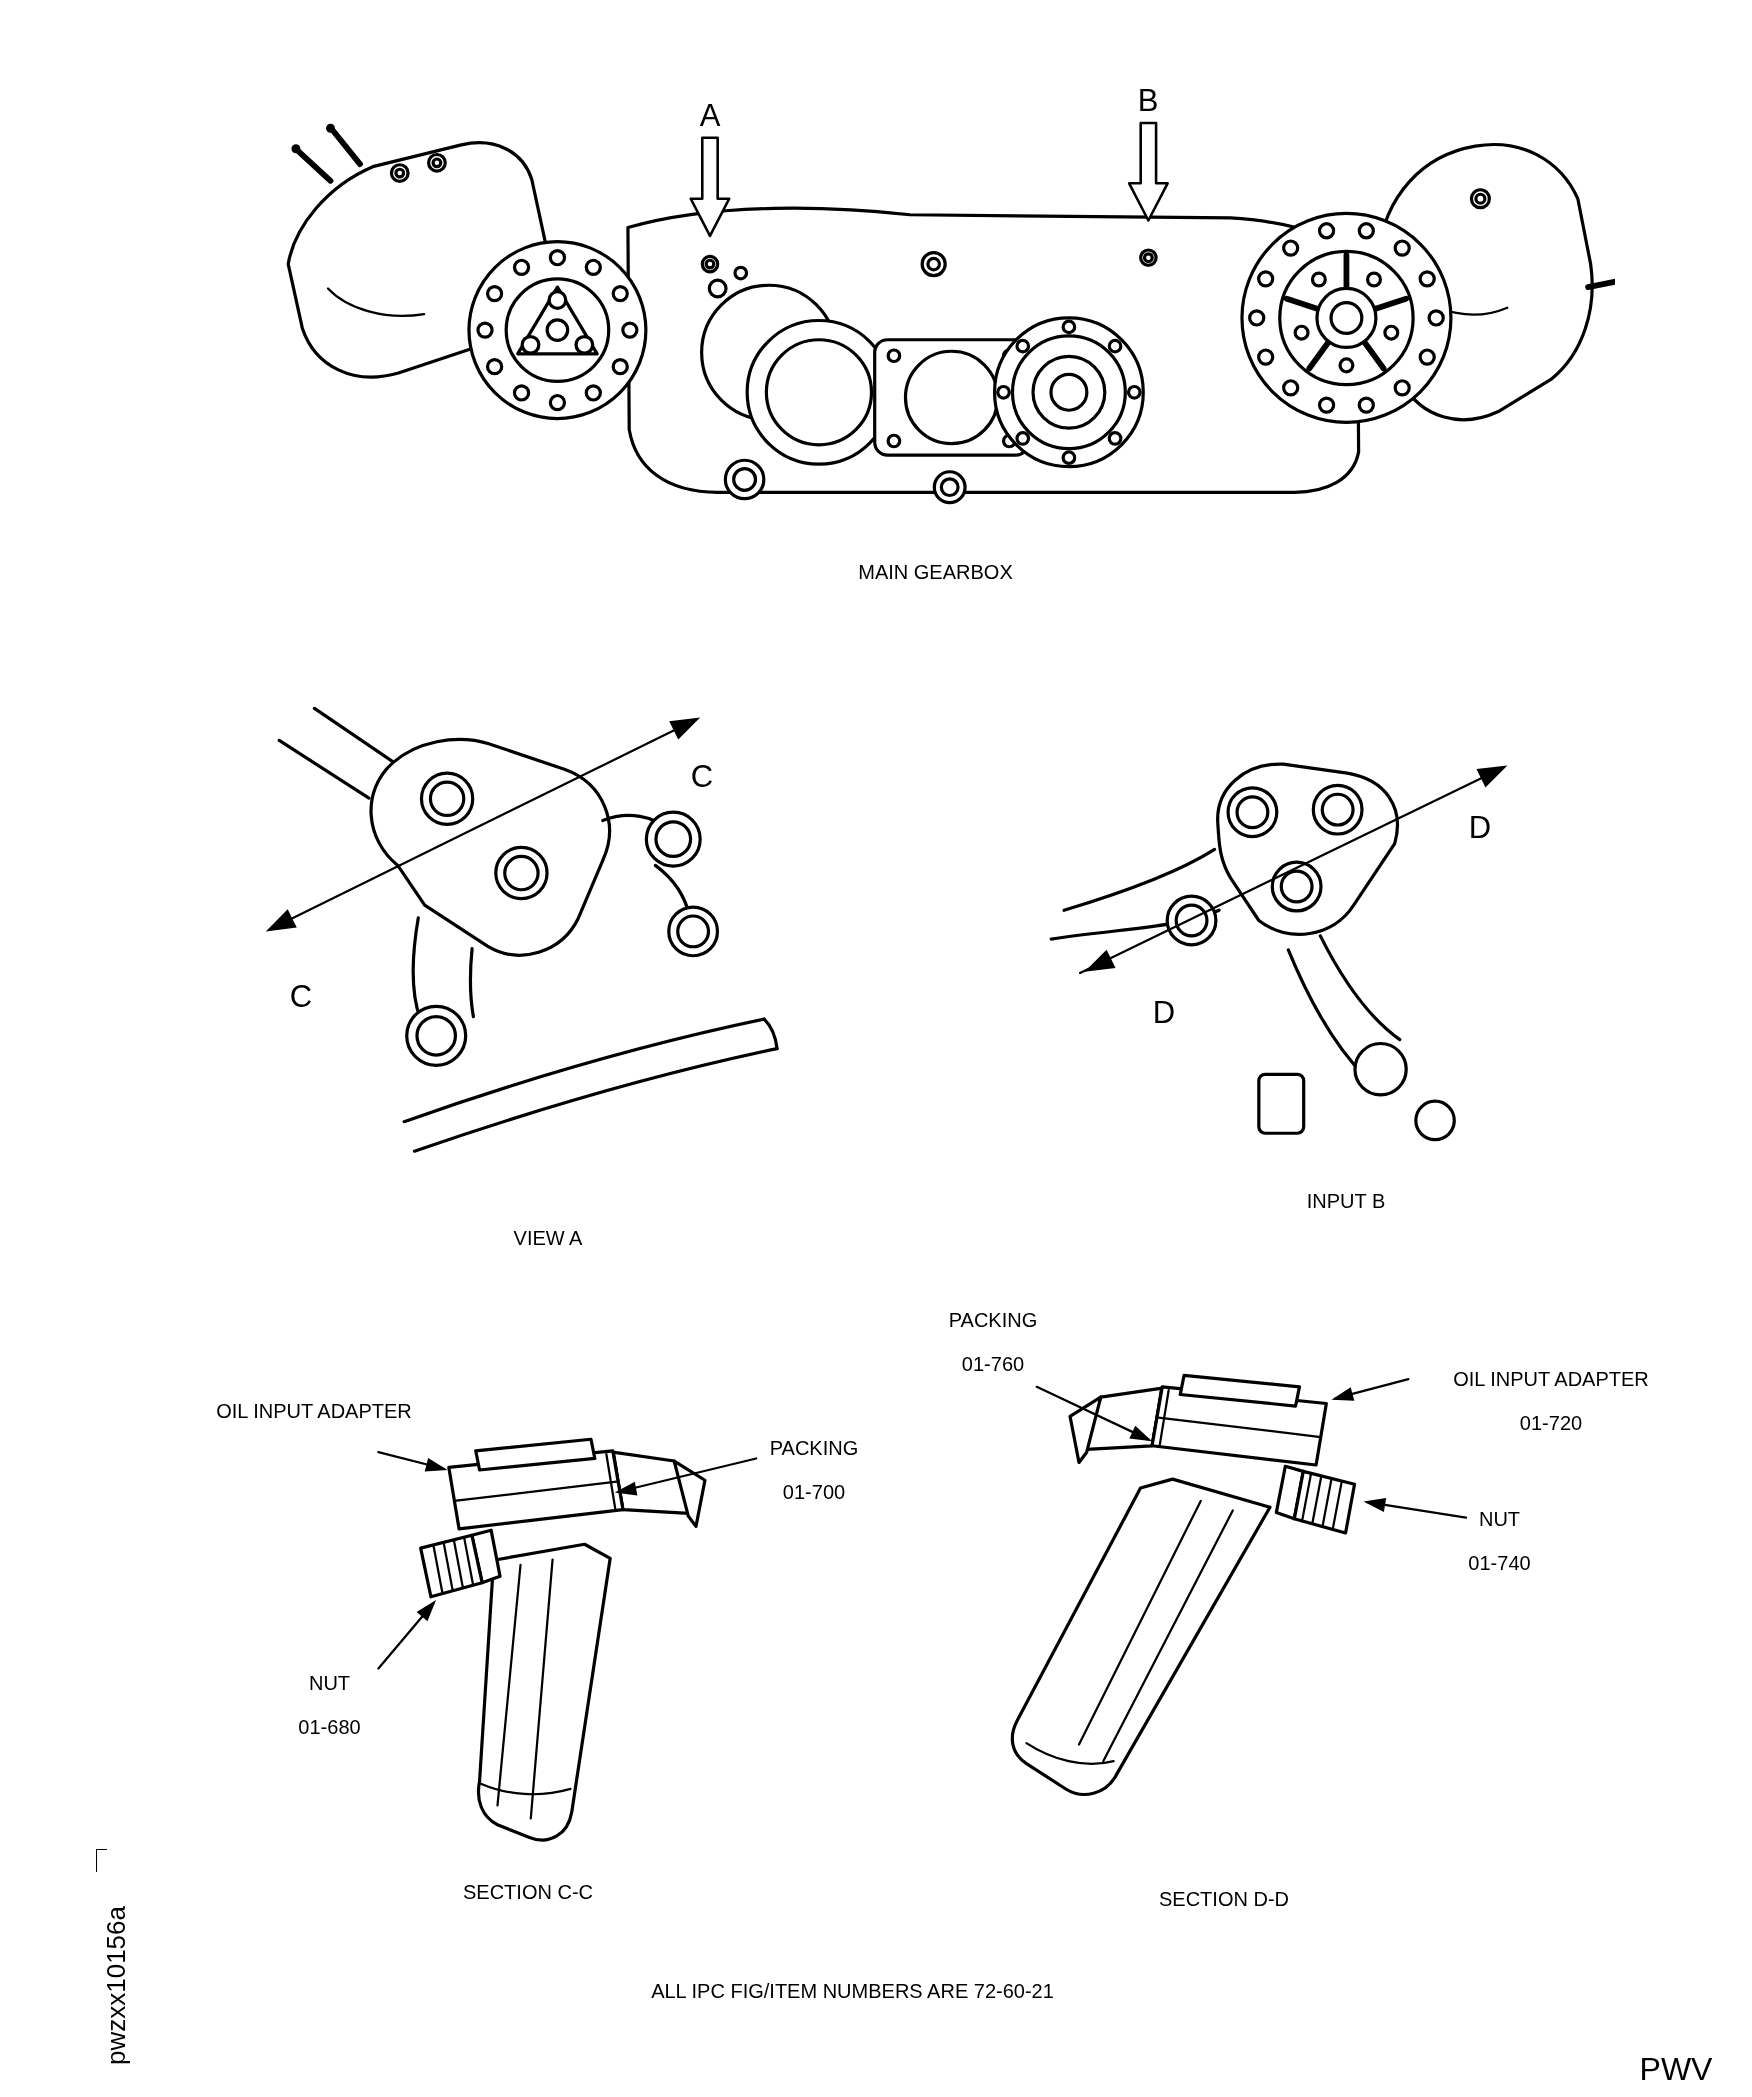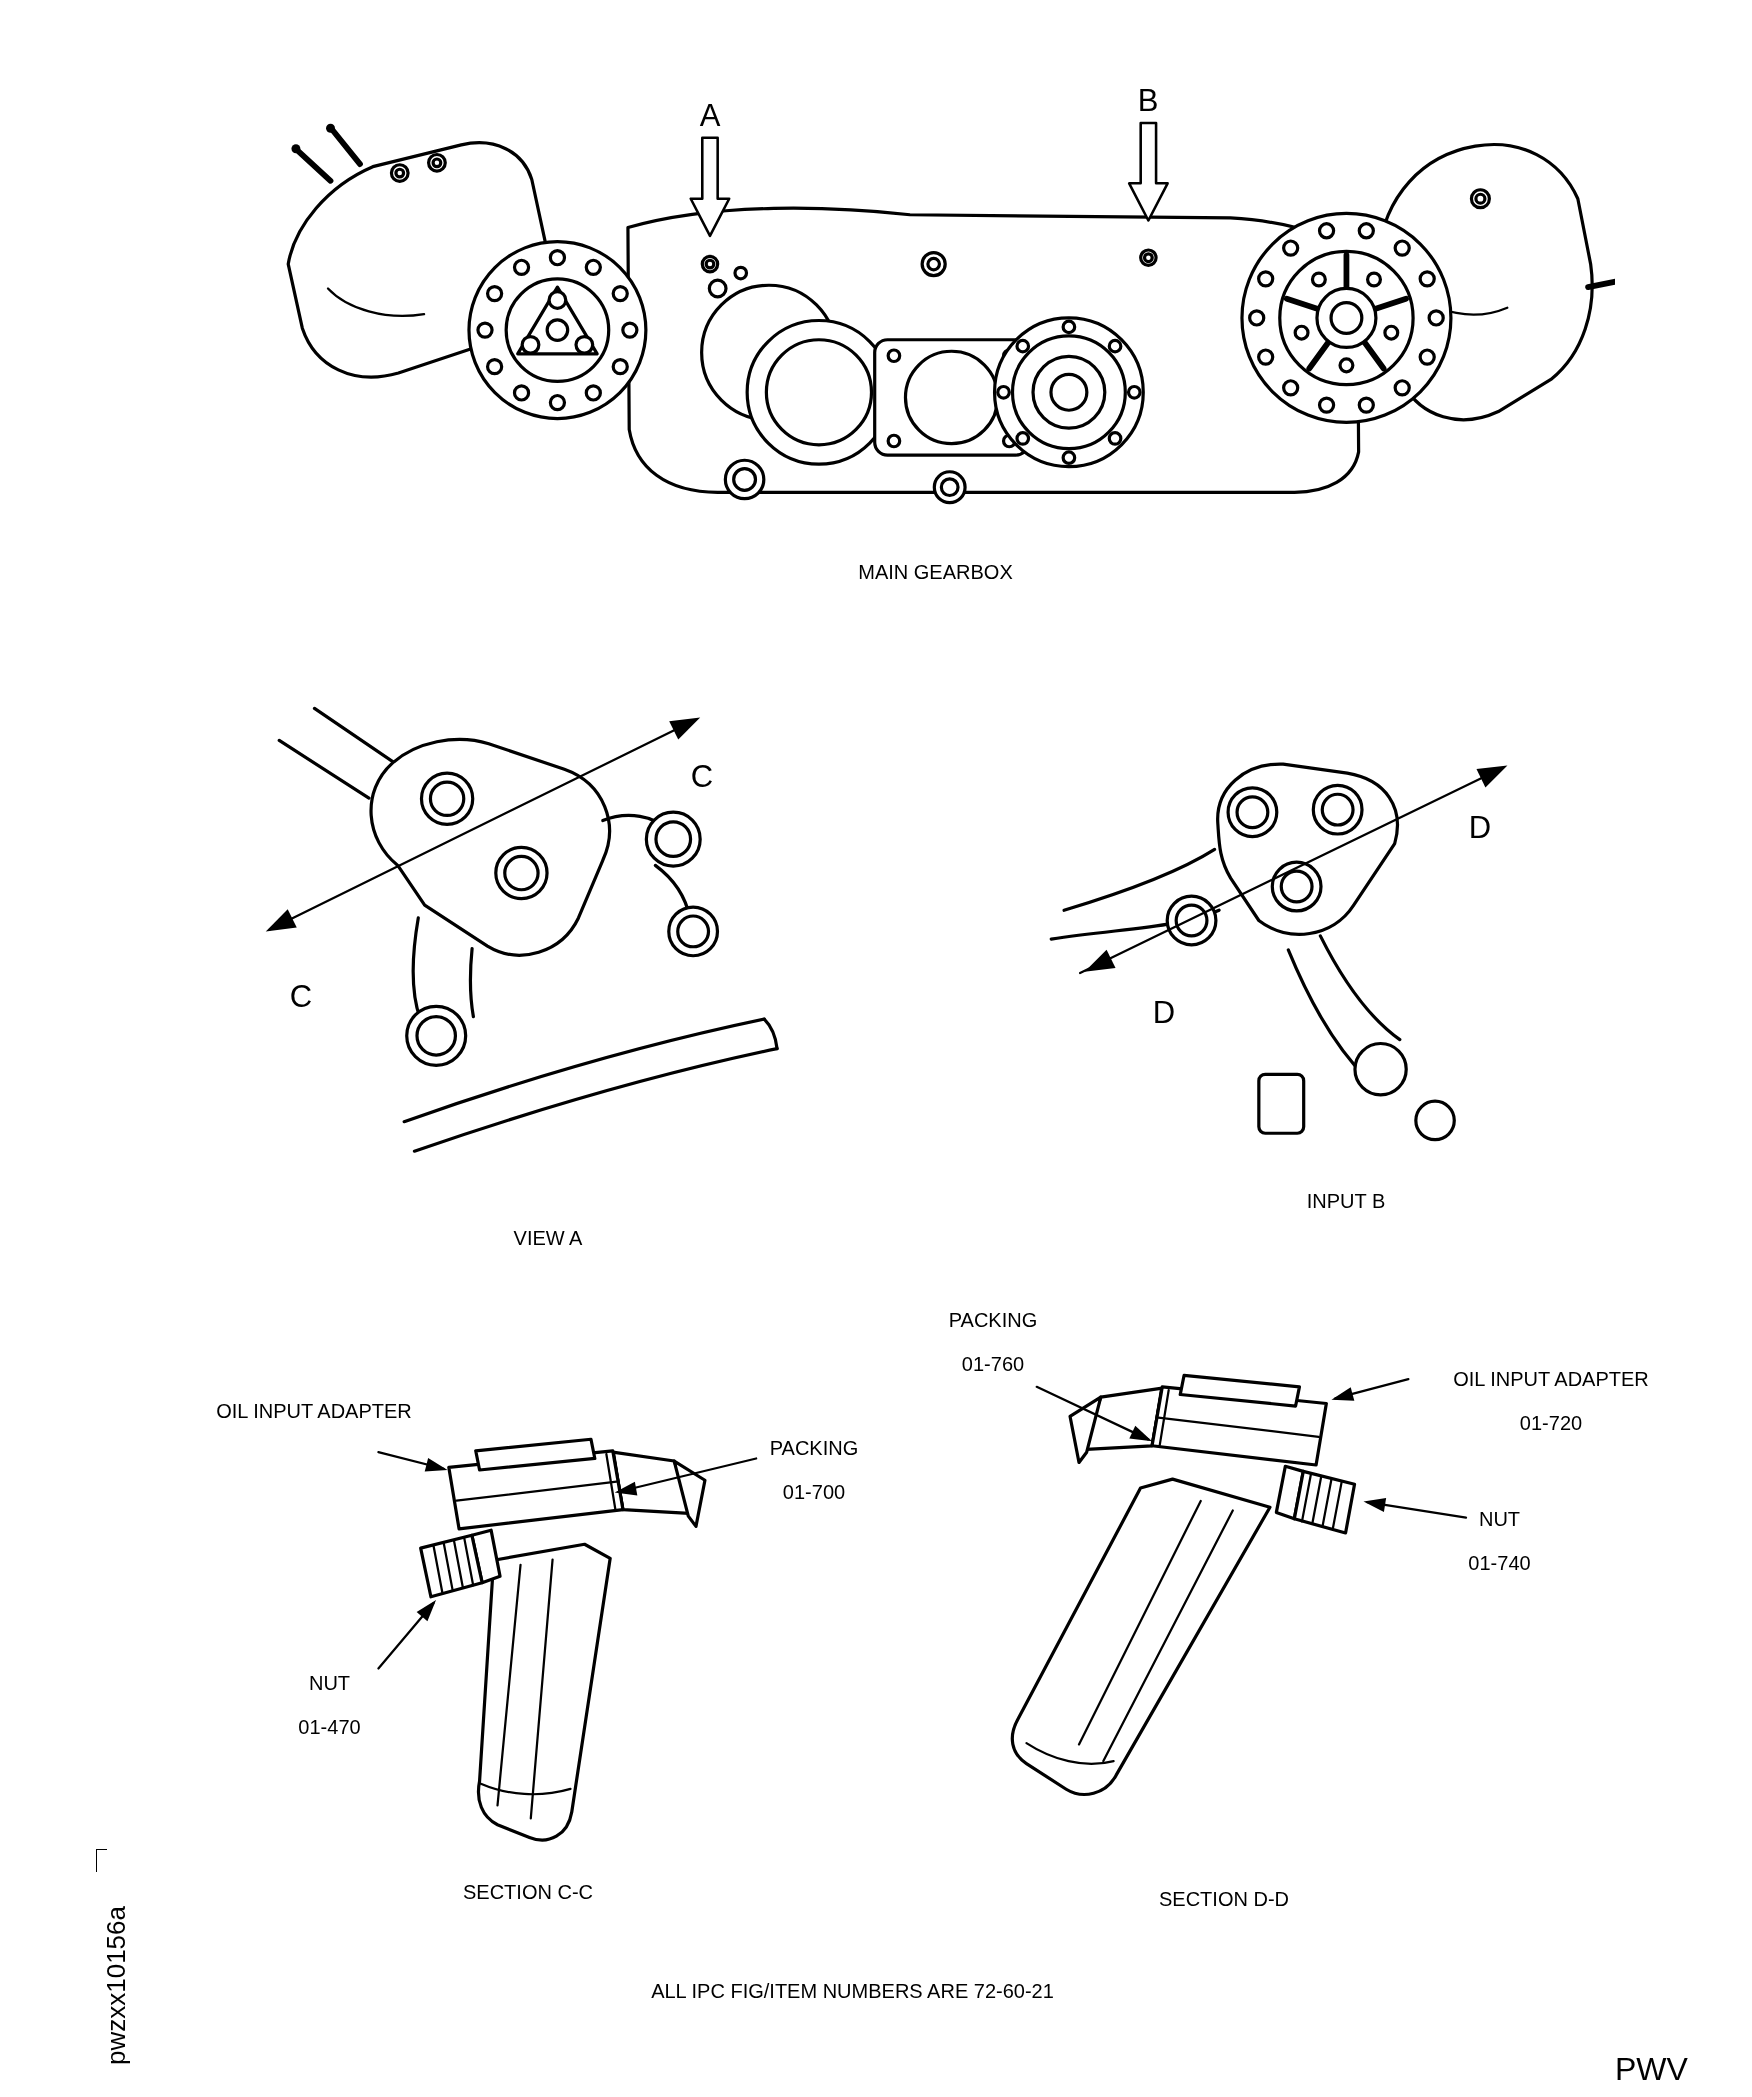--- a/index.html
+++ b/index.html
@@ -7,21 +7,21 @@
         font-family:"Liberation Sans","DejaVu Sans",sans-serif;color:#000;}
   svg{position:absolute;}
   .lbl{position:absolute;font-size:20px;line-height:44px;text-align:center;color:#000;}
   .lbl .ln{white-space:nowrap;}
   .cap{font-size:20px;}
   .marker{font-size:31px;width:64px;}
   .drawing-id{position:absolute;left:101px;top:2065px;transform:rotate(-90deg);
               transform-origin:0 0;font-size:26px;white-space:nowrap;}
   .id-bracket{position:absolute;left:96px;top:1849px;width:10.3px;height:22px;
               border-left:1.9px solid #000;border-top:1.9px solid #000;}
-  .page-code{position:absolute;left:1615px;top:2051px;width:122px;text-align:left;font-size:32px;}
+  .page-code{position:absolute;left:1615px;top:2051px;width:122px;text-align:center;font-size:32px;}
 </style>
 </head>
 <body>
 
 <div class="page">
 
   <svg style="left:269px;top:96px" width="1346" height="449" viewBox="0 0 2100 700">
     <g fill="#ffffff" stroke="#000000" stroke-width="5" stroke-linecap="round" stroke-linejoin="round">
 
       <g>
@@ -305,21 +305,21 @@
 
   <div class="lbl" style="left:128px;top:1389px;width:372px">
     <div class="ln">OIL INPUT ADAPTER</div>
   </div>
   <div class="lbl" style="left:692px;top:1426px;width:244px">
     <div class="ln">PACKING</div>
     <div class="ln">01-700</div>
   </div>
   <div class="lbl" style="left:211px;top:1661px;width:237px">
     <div class="ln">NUT</div>
-    <div class="ln">01-470</div>
+    <div class="ln">01-680</div>
   </div>
   <div class="lbl cap" style="left:368px;top:1870px;width:320px">SECTION C-C</div>
 
   <div class="lbl" style="left:852px;top:1298px;width:282px">
     <div class="ln">PACKING</div>
     <div class="ln">01-760</div>
   </div>
   <div class="lbl" style="left:1365px;top:1357px;width:372px">
     <div class="ln">OIL INPUT ADAPTER</div>
     <div class="ln">01-720</div>

